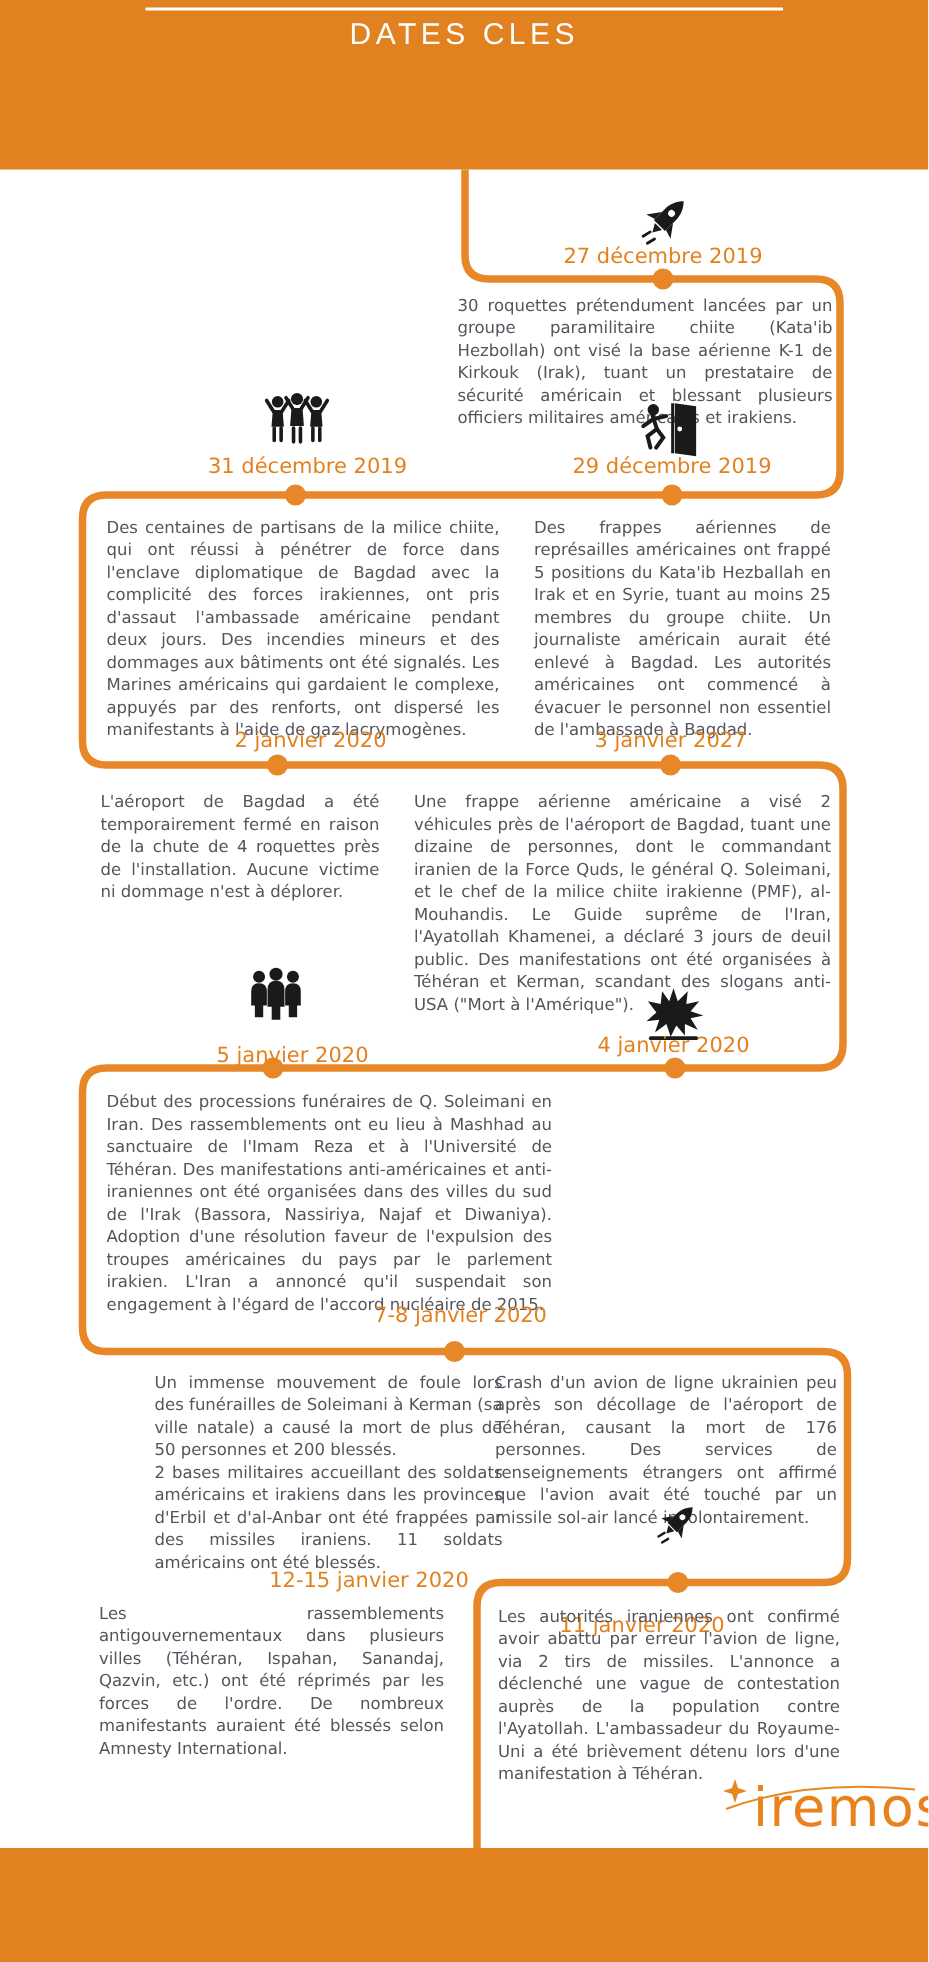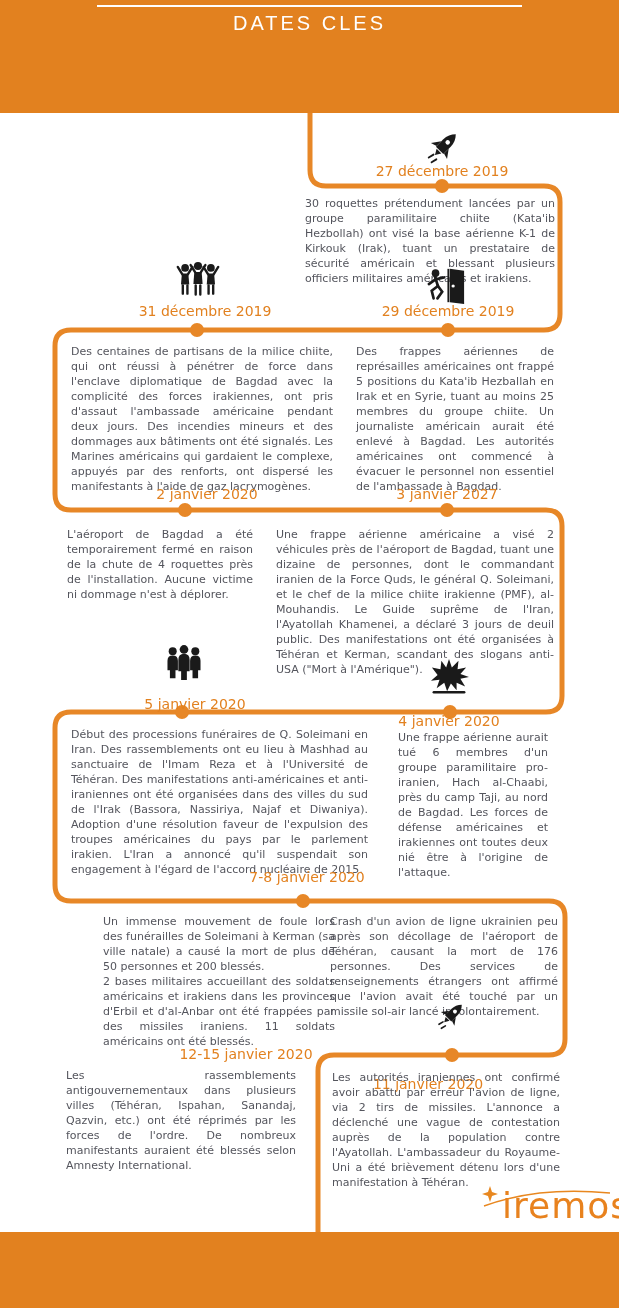--- a/index.html
+++ b/index.html
@@ -140,24 +140,23 @@
     </svg>
   </div>
   <div class="date" style="left:183px;top:696px;margin-left:12px;">5 janvier 2020</div>
 
   <div class="icn" style="left:427px;top:657px;width:44px;height:38px;">
     <svg viewBox="0 0 46 40">
       <path fill="#1A1A1A" d="M23 2 L26 11 L33 4 L32 13 L41 11 L35 18 L44 21 L35 23 L40 31 L31 27 L31 35 L25 28 L21 36 L18 27 L10 33 L13 24 L4 25 L11 19 L5 11 L14 13 L15 4 L20 11 Z"></path>
       <path d="M7 37 H39" stroke="#1A1A1A" stroke-width="2.6" stroke-linecap="round"></path>
     </svg>
   </div>
-  <div class="date" style="left:449px;top:689px;margin-top:24px;">4 janvier 2020</div>
+  <div class="date" style="left:449px;top:689px;">4 janvier 2020</div>
 
   <div class="txt" style="left:71px;top:727px;width:297px;">Début des processions funéraires de Q. Soleimani en Iran. Des rassemblements ont eu lieu à Mashhad au sanctuaire de l'Imam Reza et à l'Université de Téhéran. Des manifestations anti-américaines et anti-iraniennes ont été organisées dans des villes du sud de l'Irak (Bassora, Nassiriya, Najaf et Diwaniya). Adoption d'une résolution faveur de l'expulsion des troupes américaines du pays par le parlement irakien. L'Iran a annoncé qu'il suspendait son engagement à l'égard de l'accord nucléaire de 2015.</div>
-  <div class="txt" style="left:398px;top:730px;width:150px;">Une frappe aérienne aurait tué 6 membres d'un groupe paramilitaire pro-iranien, Hach al-Chaabi, près du camp Taji, au nord de Bagdad. Les forces de défense américaines et irakiennes ont toutes deux nié être à l'origine de l'attaque.</div>
 
   <div class="date" style="left:307px;top:869px;">7-8 janvier 2020</div>
   <div class="txt pre" style="left:71px;top:914px;width:232px;">Un immense mouvement de foule lors des funérailles de Soleimani à Kerman (sa ville natale) a causé la mort de plus de 50 personnes et 200 blessés.
 2 bases militaires accueillant des soldats américains et irakiens dans les provinces d'Erbil et d'al-Anbar ont été frappées par des missiles iraniens. 11 soldats américains ont été blessés.</div>
   <div class="txt" style="left:330px;top:914px;width:228px;">Crash d'un avion de ligne ukrainien peu après son décollage de l'aéroport de Téhéran, causant la mort de 176 personnes. Des services de renseignements étrangers ont affirmé que l'avion avait été touché par un missile sol-air lancé involontairement.</div>
 
   <div class="icn" style="left:435px;top:999px;width:32px;height:33px;">
     <svg viewBox="0 0 40 40">
       <g fill="#1A1A1A" transform="rotate(45 20 20)">
         <path d="M20 1 C23.5 4.5 25.5 9 25.5 14 L25.5 25 L14.5 25 L14.5 14 C14.5 9 16.5 4.5 20 1 Z"></path>

